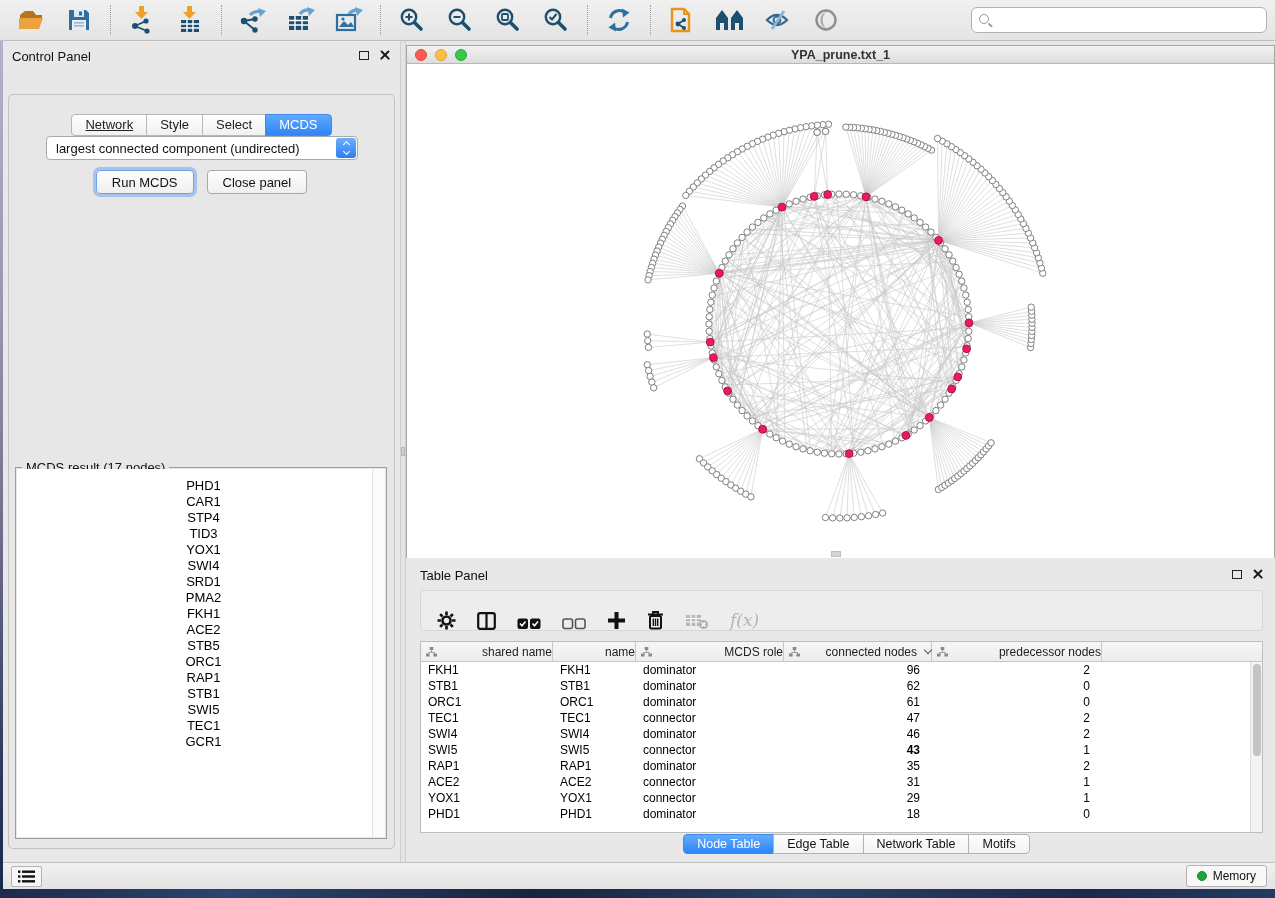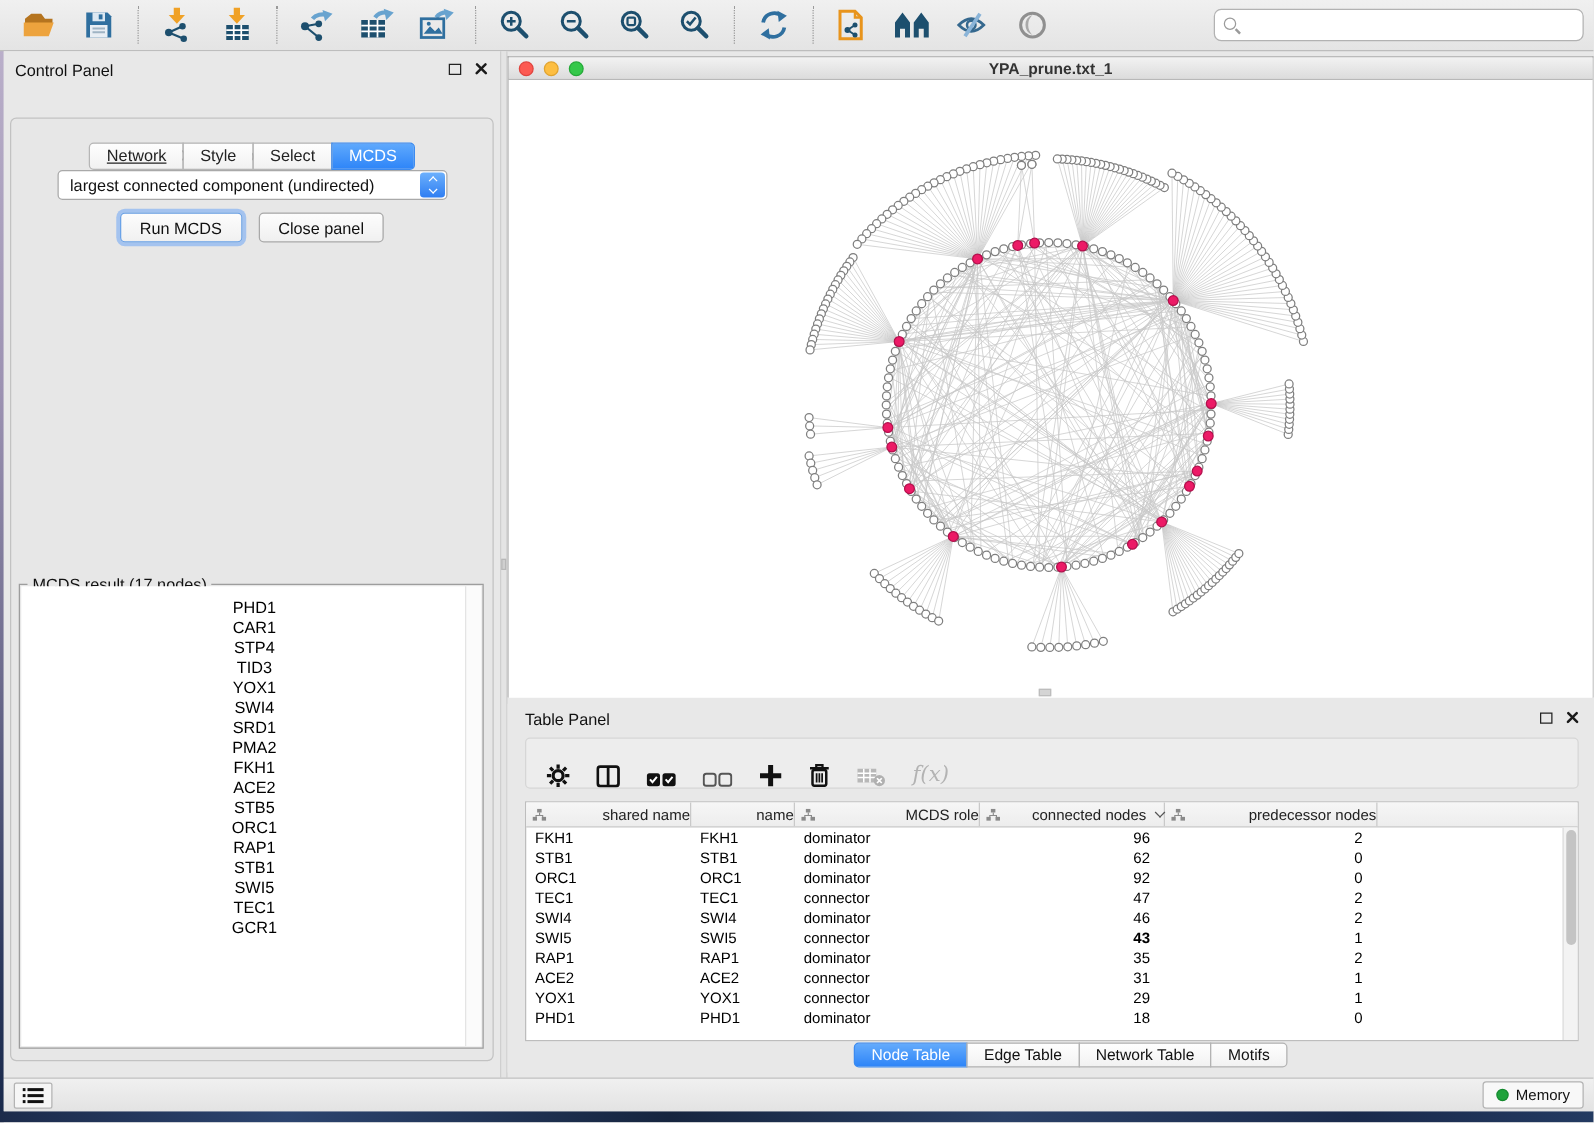--- a/index.html
+++ b/index.html
@@ -1225,21 +1225,21 @@
             <div class="td" style="width: 132px;">STB1</div>
             <div class="td" style="width: 83px;">STB1</div>
             <div class="td" style="width: 148px;">dominator</div>
             <div class="td num" style="width: 148px;">62</div>
             <div class="td num" style="width: 170px;">0</div>
           </div>
           <div class="tr">
             <div class="td" style="width: 132px;">ORC1</div>
             <div class="td" style="width: 83px;">ORC1</div>
             <div class="td" style="width: 148px;">dominator</div>
-            <div class="td num" style="width: 148px;">92</div>
+            <div class="td num" style="width: 148px;">61</div>
             <div class="td num" style="width: 170px;">0</div>
           </div>
           <div class="tr">
             <div class="td" style="width: 132px;">TEC1</div>
             <div class="td" style="width: 83px;">TEC1</div>
             <div class="td" style="width: 148px;">connector</div>
             <div class="td num" style="width: 148px;">47</div>
             <div class="td num" style="width: 170px;">2</div>
           </div>
           <div class="tr">

